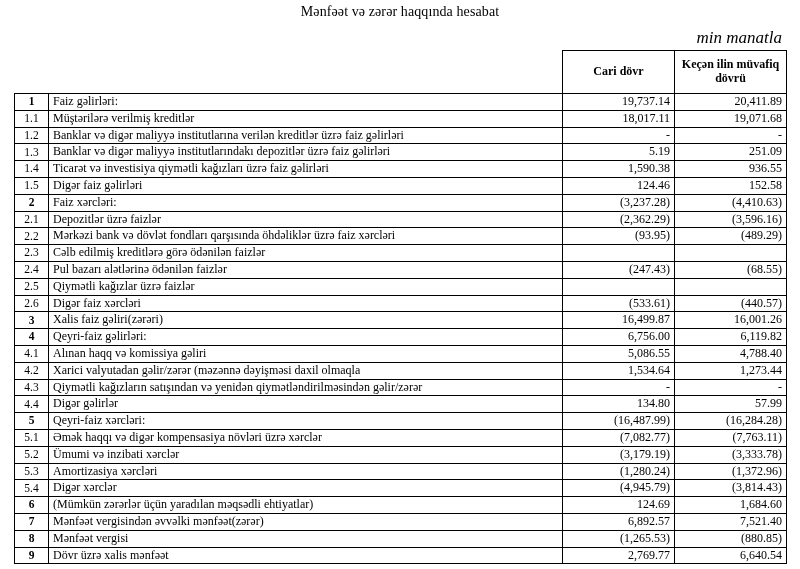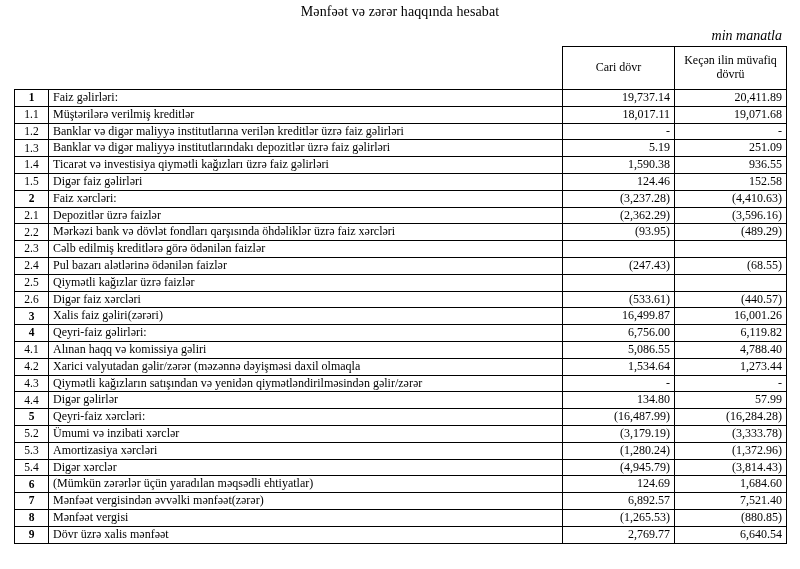--- a/index.html
+++ b/index.html
@@ -25,21 +25,21 @@
     text-align: center;
     font-family: "Liberation Serif", serif;
     font-weight: normal;
     font-size: 14px;
     margin: 4px 0 8px 0;
     letter-spacing: 0.1px;
   }
   .units {
     text-align: right;
     font-style: italic;
-    font-size: 14px;
+    font-size: 17px;
     padding-right: 4px;
     margin-bottom: 2px;
   }
   table.fin {
     border-collapse: collapse;
     width: 772px;
     table-layout: fixed;
     font-size: 12px;
   }
   table.fin td, table.fin th {
@@ -57,21 +57,21 @@
   thead td.hdr-blank {
     border-left: none;
     border-top: none;
     border-bottom: none;
   }
   thead td.hdr-blank.first {
     border-right: none;
   }
   thead td.hdr-col {
     text-align: center;
-    font-weight: normal;
+    font-weight: bold;
     font-size: 12px;
     height: 38px;
     padding: 2px 4px;
   }
   td.num {
     text-align: center;
     font-size: 11.5px;
   }
   td.label {
     text-align: left;
@@ -229,20 +229,26 @@
           <td class="val">134.80</td>
           <td class="val">57.99</td>
         </tr>
         <tr class="bold">
           <td class="num">5</td>
           <td class="label">Qeyri-faiz xərcləri:</td>
           <td class="val">(16,487.99)</td>
           <td class="val">(16,284.28)</td>
         </tr>
         <tr>
+          <td class="num">5.1</td>
+          <td class="label">Əmək haqqı və digər kompensasiya növləri üzrə xərclər</td>
+          <td class="val">(7,082.77)</td>
+          <td class="val">(7,763.11)</td>
+        </tr>
+        <tr>
           <td class="num">5.2</td>
           <td class="label">Ümumi və inzibati xərclər</td>
           <td class="val">(3,179.19)</td>
           <td class="val">(3,333.78)</td>
         </tr>
         <tr>
           <td class="num">5.3</td>
           <td class="label">Amortizasiya xərcləri</td>
           <td class="val">(1,280.24)</td>
           <td class="val">(1,372.96)</td>

